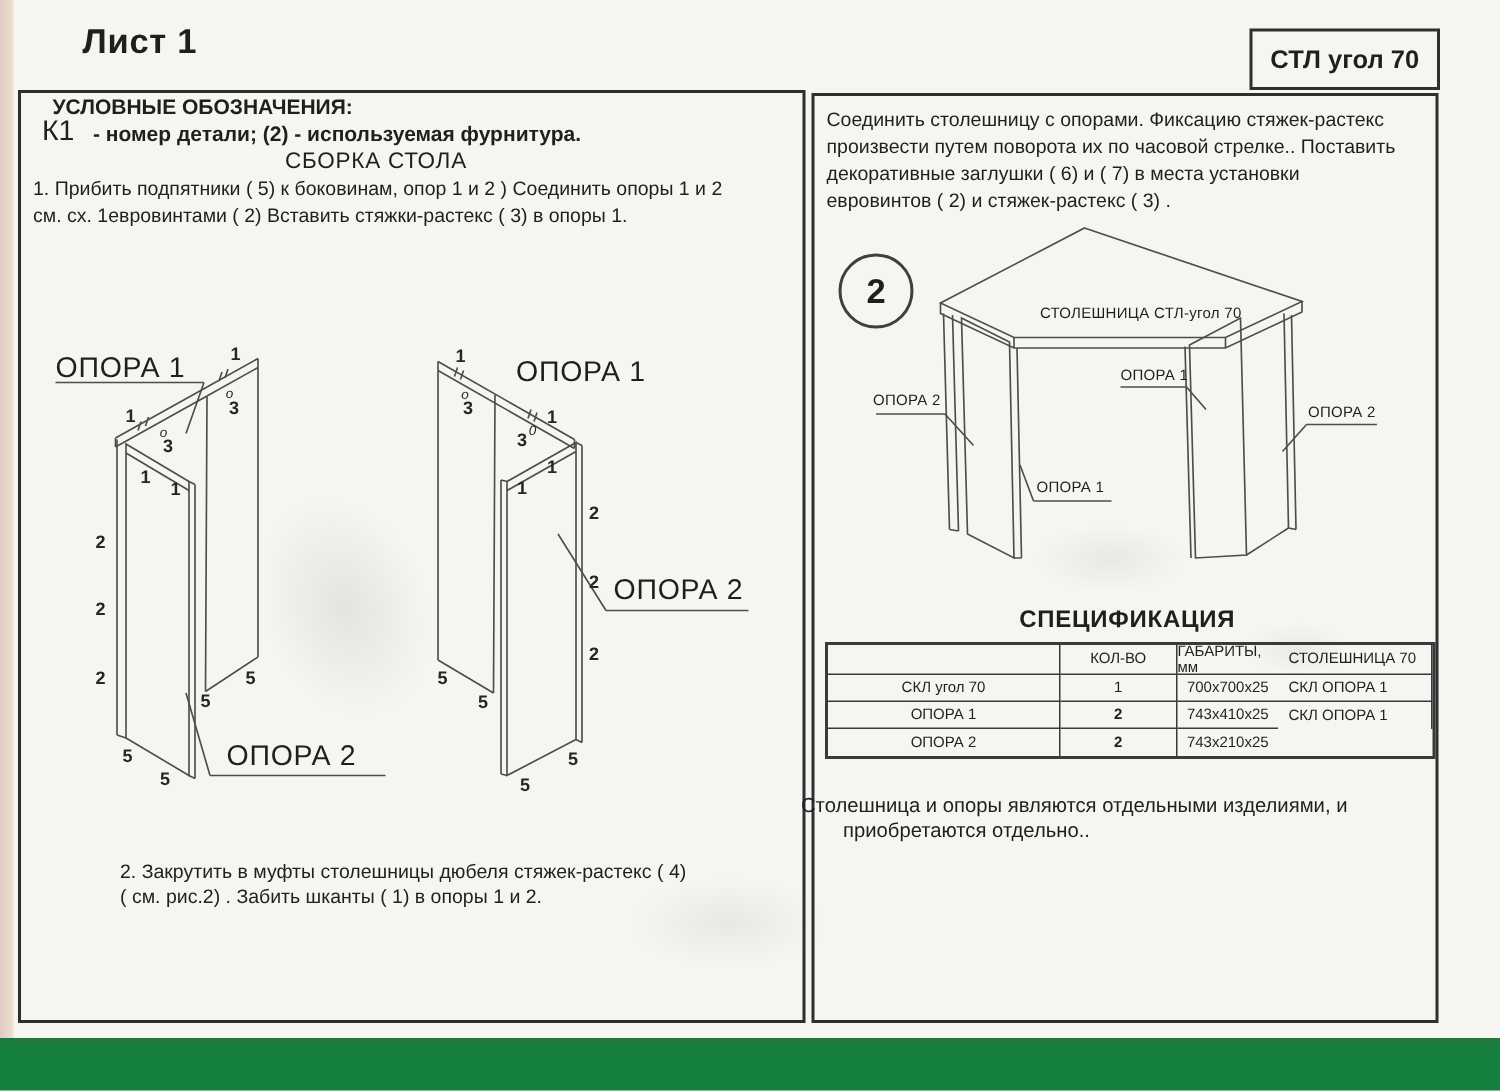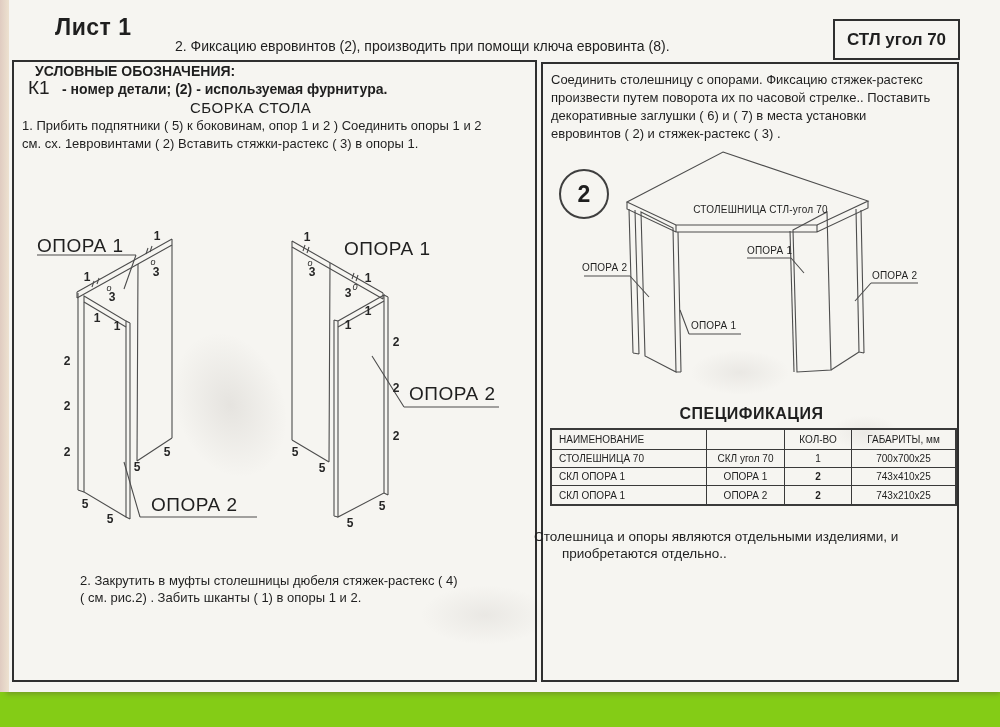--- a/index.html
+++ b/index.html
@@ -1,16 +1,16 @@
 <!DOCTYPE html>
 <html lang="ru"><head>
 <meta charset="utf-8">
 <style>
   html,body{margin:0;padding:0;}
-  .page{position:relative;width:1000px;height:727px;background:#84cc16;overflow:hidden;
+  .page{position:relative;width:1000px;height:727px;background:#15803d;overflow:hidden;
         font-family:"Liberation Sans","DejaVu Sans",sans-serif;color:#1f1f1f;}
   .abs{position:absolute;}
   .paper{position:absolute;left:6px;top:0;width:994px;height:692px;background:#f6f5f1;
          box-shadow:0 2px 5px rgba(90,80,60,.4);}
   .edge-left{position:absolute;left:0;top:0;width:9px;height:692px;
              background:linear-gradient(90deg,#e0ccc1,#ede2d0);}
   .bordered{border:2px solid #2f2f2f;background:transparent;}
   .sheet-title{font-size:23px;font-weight:700;letter-spacing:.5px;}
   .note{font-size:14px;white-space:nowrap;}
   .product-box{border:2px solid #2f2f2f;text-align:center;font-weight:700;font-size:17px;}
@@ -47,21 +47,20 @@
 <div class="page">
   <div class="paper"></div>
   <div class="edge-left"></div>
 
   <div class="smudge" style="left:175px;top:330px;width:110px;height:150px;background:radial-gradient(ellipse,rgba(110,100,95,.12),transparent 70%);transform:rotate(-20deg);"></div>
   <div class="smudge" style="left:420px;top:585px;width:130px;height:60px;background:radial-gradient(ellipse,rgba(110,100,95,.09),transparent 70%);"></div>
   <div class="smudge" style="left:690px;top:350px;width:100px;height:45px;background:radial-gradient(ellipse,rgba(110,100,95,.09),transparent 70%);"></div>
   <div class="smudge" style="left:830px;top:415px;width:70px;height:35px;background:radial-gradient(ellipse,rgba(110,100,95,.08),transparent 70%);"></div>
 
   <div class="abs sheet-title" style="left:55px;top:14px;">Лист 1</div>
-  <div class="abs note" style="left:175px;top:38px;">2. Фиксацию евровинтов (2),  производить при помощи ключа евровинта (8).</div>
   <div class="abs product-box" style="left:833px;top:19px;width:123px;height:37px;line-height:37px;">СТЛ угол 70</div>
 
   <div class="abs bordered" style="left:12px;top:60px;width:521px;height:618px;"></div>
   <div class="abs bordered" style="left:541px;top:62px;width:414px;height:616px;"></div>
 
   <div class="abs legend-title" style="left:35px;top:63px;">УСЛОВНЫЕ ОБОЗНАЧЕНИЯ:</div>
   <div class="abs k1" style="left:28px;top:77px;">К1</div>
   <div class="abs k1-text" style="left:62px;top:81px;">- номер детали;  (2) - используемая фурнитура.</div>
   <div class="abs assembly-title" style="left:190px;top:99px;">СБОРКА СТОЛА</div>
   <div class="abs step" style="left:22px;top:118px;">1. Прибить подпятники  ( 5)   к боковинам, опор 1 и 2 )   Соединить опоры  1 и 2</div>
@@ -126,21 +125,20 @@
     </g>
   </svg>
   <div class="abs desk-label" style="left:688px;top:204px;width:145px;text-align:center;">СТОЛЕШНИЦА СТЛ-угол 70</div>
   <div class="abs desk-label" style="left:582px;top:262px;">ОПОРА 2</div>
   <div class="abs desk-label" style="left:747px;top:245px;">ОПОРА 1</div>
   <div class="abs desk-label" style="left:872px;top:270px;">ОПОРА 2</div>
   <div class="abs desk-label" style="left:691px;top:320px;">ОПОРА 1</div>
 
   <div class="abs spec-title" style="left:550px;top:405px;width:403px;">СПЕЦИФИКАЦИЯ</div>
   <div class="abs spec-table" style="left:550px;top:428px;width:403px;">
-    <div class="cell hdr name">НАИМЕНОВАНИЕ</div>
     <div class="cell hdr">
       <span class="hdr2">
         <span>НОМЕР</span>
         <span>ДЕТАЛИ</span>
       </span>
     </div>
     <div class="cell hdr">КОЛ-ВО</div>
     <div class="cell hdr last-col">ГАБАРИТЫ, мм</div>
 
     <div class="cell name">СТОЛЕШНИЦА 70</div>

